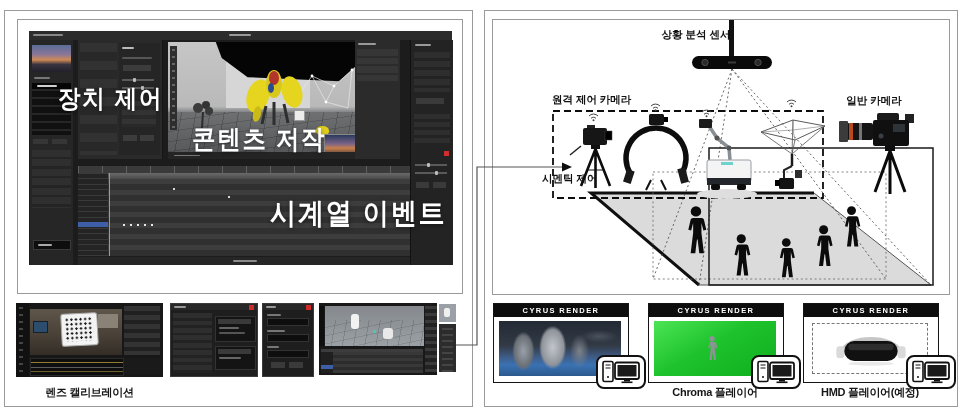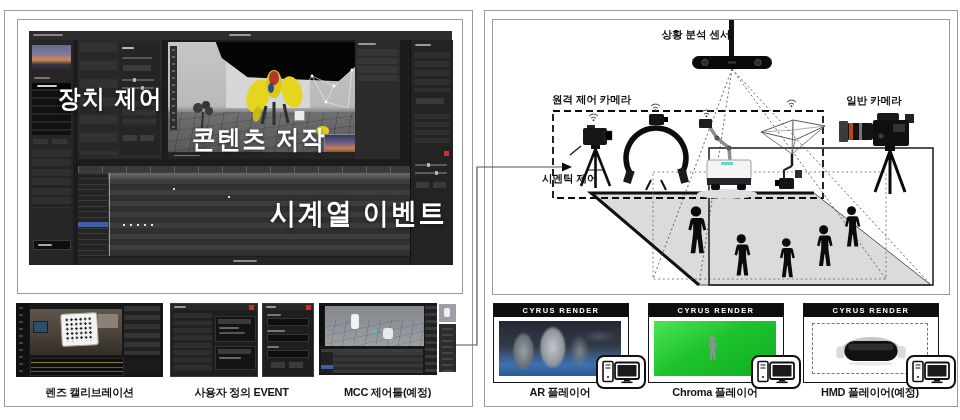--- a/index.html
+++ b/index.html
@@ -259,22 +259,20 @@
   </div>
   <div class="shot" style="left:439px;top:304px;width:17px;height:68px;">
     <div class="abs" style="left:0;top:0;width:17px;height:18px;background:#9aa0a6;">
       <div class="abs" style="left:5px;top:4px;width:6px;height:9px;background:#f0f0f0;border-radius:2px;"></div>
     </div>
     <div class="abs" style="left:0;top:20px;width:17px;height:48px;background:#2c2c2c;
       background-image:repeating-linear-gradient(180deg,#444 0 2px,transparent 2px 6px);background-size:11px 100%;background-repeat:no-repeat;background-position:3px 4px;"></div>
   </div>
 
   <div class="cap" style="left:16px;top:385px;width:147px;">렌즈 캘리브레이션</div>
-  <div class="cap" style="left:168px;top:385px;width:147px;">사용자 정의 EVENT</div>
-  <div class="cap" style="left:319px;top:385px;width:137px;">MCC 제어툴(예정)</div>
 
   <div class="outer" style="left:484px;top:10px;width:472px;height:395px;"></div>
   <div class="inner" style="left:492px;top:19px;width:456px;height:274px;z-index:1;"></div>
 
   <svg class="abs" style="left:493px;top:20px;z-index:6;" width="454" height="272" viewBox="0 0 454 272">
 
     <polygon points="98,173 321,173 438,265 206,265" fill="#dbdbdb" stroke="#555" stroke-width="1"></polygon>
     <path d="M321,173 L98,173 L206,265" stroke="#0f0f0f" stroke-width="3" fill="none"></path>
 
     <rect x="160" y="152" width="233" height="107" fill="none" stroke="#666" stroke-width="0.8" stroke-dasharray="2,2.6"></rect>
@@ -427,17 +425,16 @@
       <line x1="4.5" y1="5" x2="9.5" y2="5" stroke="#111" stroke-width="1"></line>
       <line x1="4.5" y1="8" x2="9.5" y2="8" stroke="#111" stroke-width="1"></line>
       <circle cx="7" cy="17" r="1" fill="#111"></circle>
       <rect x="14" y="2.5" width="24" height="16.5" rx="2" fill="#fff" stroke="#111" stroke-width="1.8"></rect>
       <rect x="16.5" y="5" width="19" height="11.5" fill="#1a1a1a"></rect>
       <rect x="23" y="19.5" width="6" height="2" fill="#111"></rect>
       <rect x="20.5" y="21.5" width="11" height="1.6" fill="#111"></rect>
     </svg>
   </div>
 
-  <div class="cap" style="left:493px;top:385px;width:134px;">AR 플레이어</div>
   <div class="cap" style="left:803px;top:385px;width:134px;">HMD 플레이어(예정)</div>
   <div class="cap" style="left:648px;top:385px;width:134px;">Chroma 플레이어</div>
 
 </div>
 
 </body></html>

